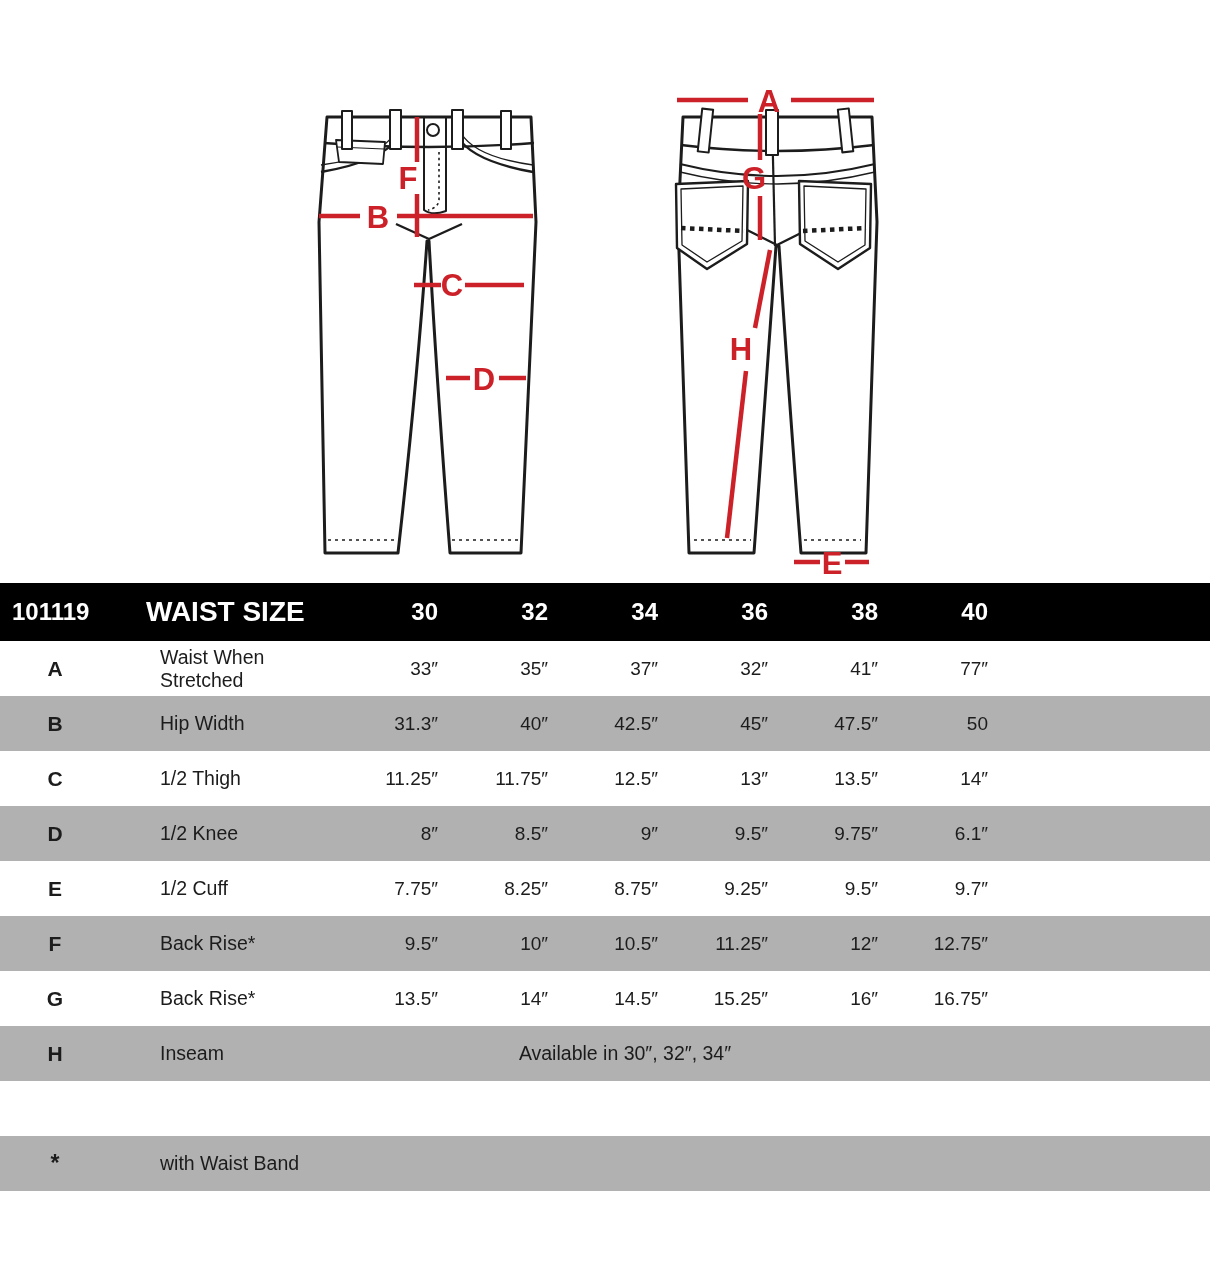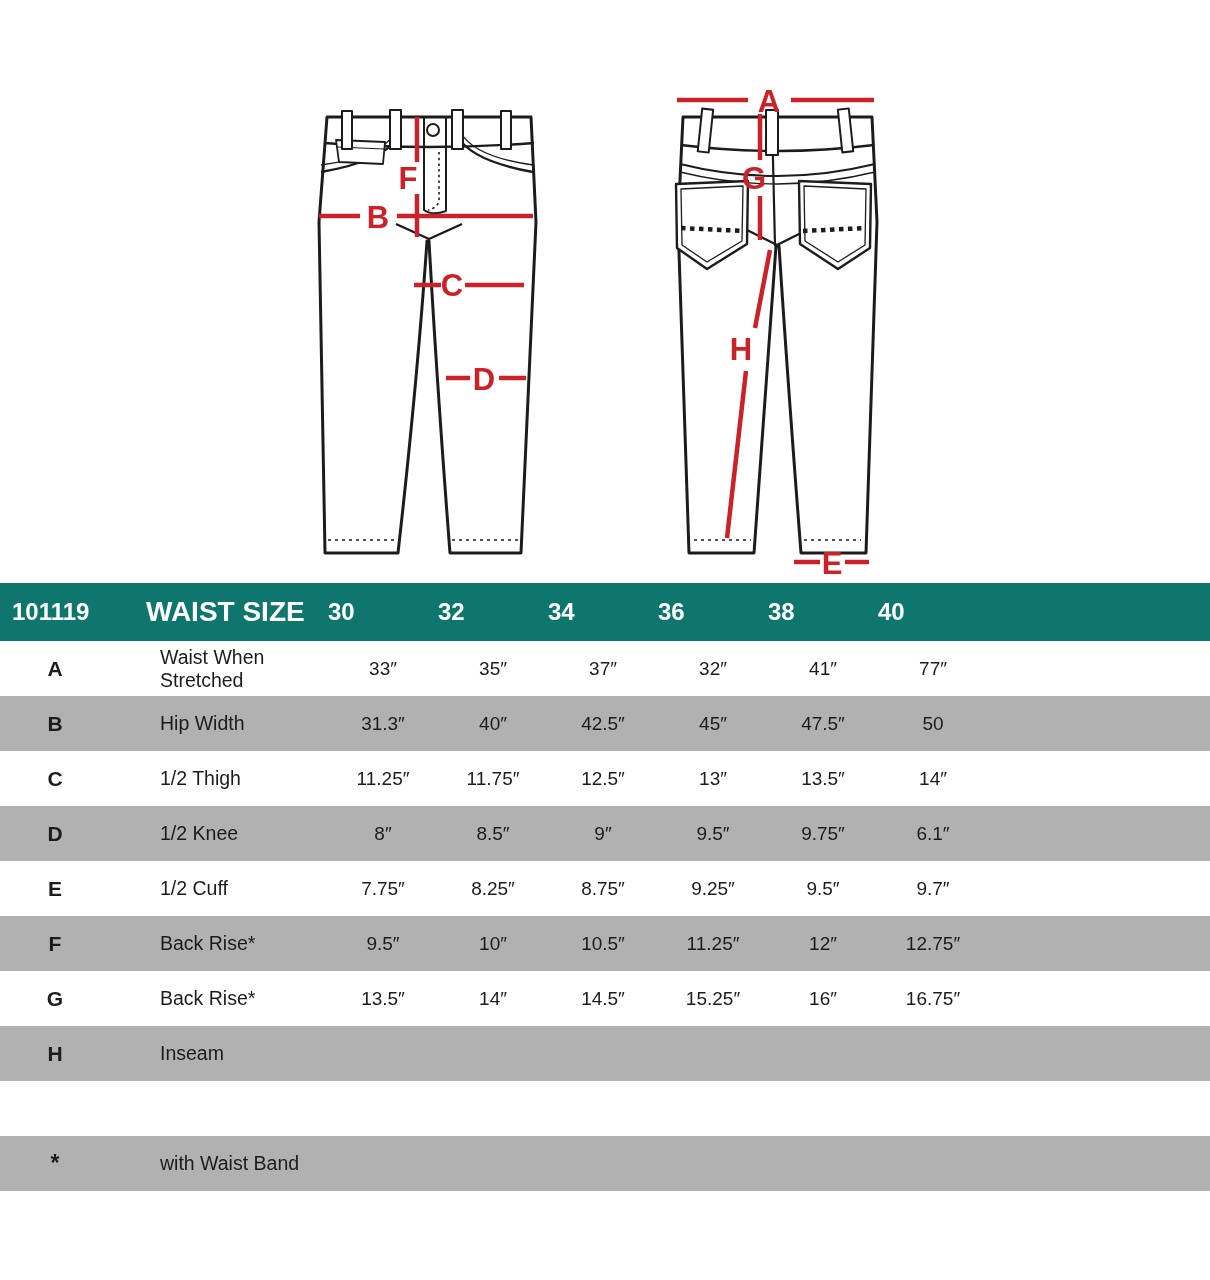--- a/index.html
+++ b/index.html
@@ -16,28 +16,28 @@
   .trow {
     display:grid;
     grid-template-columns:110px 218px repeat(6,110px) 1fr;
     height:55px; align-items:center; background:#ffffff;
   }
   .trow.alt { background:#b1b1b1; }
   .thead {
     display:grid;
     grid-template-columns:110px 218px repeat(6,110px) 1fr;
     height:58px; align-items:center;
-    background:#0f766e; color:#ffffff; font-weight:bold;
+    background:#000000; color:#ffffff; font-weight:bold;
   }
   .c-style   { padding-left:12px; font-size:24px; }
   .head-label{ padding-left:36px; font-size:28px; }
-  .head-val  { text-align:left; font-size:24px; }
+  .head-val  { text-align:right; font-size:24px; }
   .c-letter  { text-align:center; font-weight:bold; font-size:21px; }
   .c-label   { padding-left:2px; font-size:19.5px;margin-left:48px; }
-  .c-val     { text-align:center; font-size:19px; }
+  .c-val     { text-align:right; font-size:19px; }
   .span-cell { grid-column:3 / span 6; text-align:center; padding-right:66px; font-size:19.5px; }
   .gap-row   { height:55px; background:#ffffff; }
   .footnote-star { text-align:center; font-weight:bold; font-size:23px; }
 </style>
 </head>
 <body>
 
 <div class="canvas">
 
   <div class="diagram-wrap">
@@ -223,20 +223,21 @@
       <div class="c-val">14.5″</div>
       <div class="c-val">15.25″</div>
       <div class="c-val">16″</div>
       <div class="c-val">16.75″</div>
       <div></div>
     </div>
 
     <div class="trow alt">
       <div class="c-letter">H</div>
       <div class="c-label">Inseam</div>
+      <div class="span-cell">Available in 30″, 32″, 34″</div>
       <div></div>
     </div>
 
     <div class="gap-row"></div>
 
     <div class="trow alt">
       <div class="footnote-star">*</div>
       <div class="c-label">with Waist Band</div>
       <div></div>
         <div></div>

